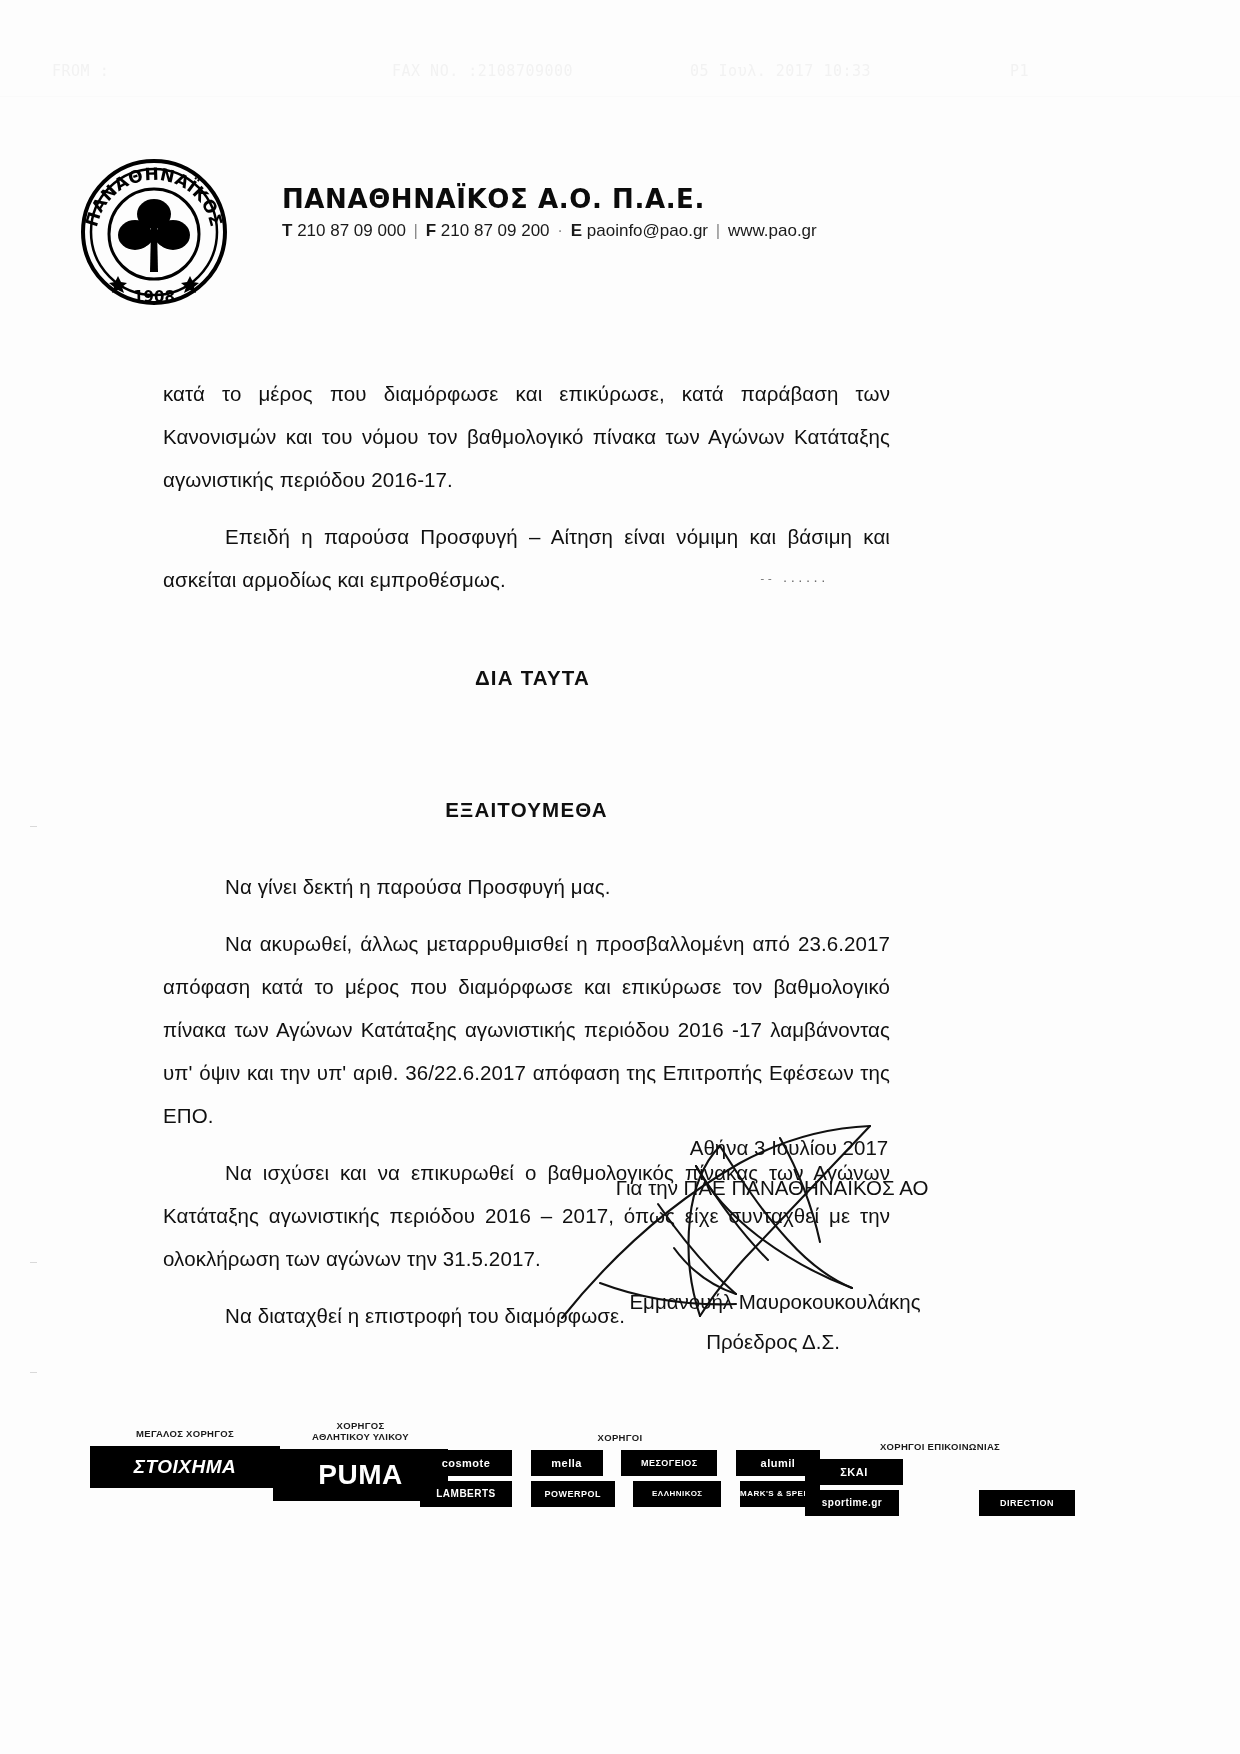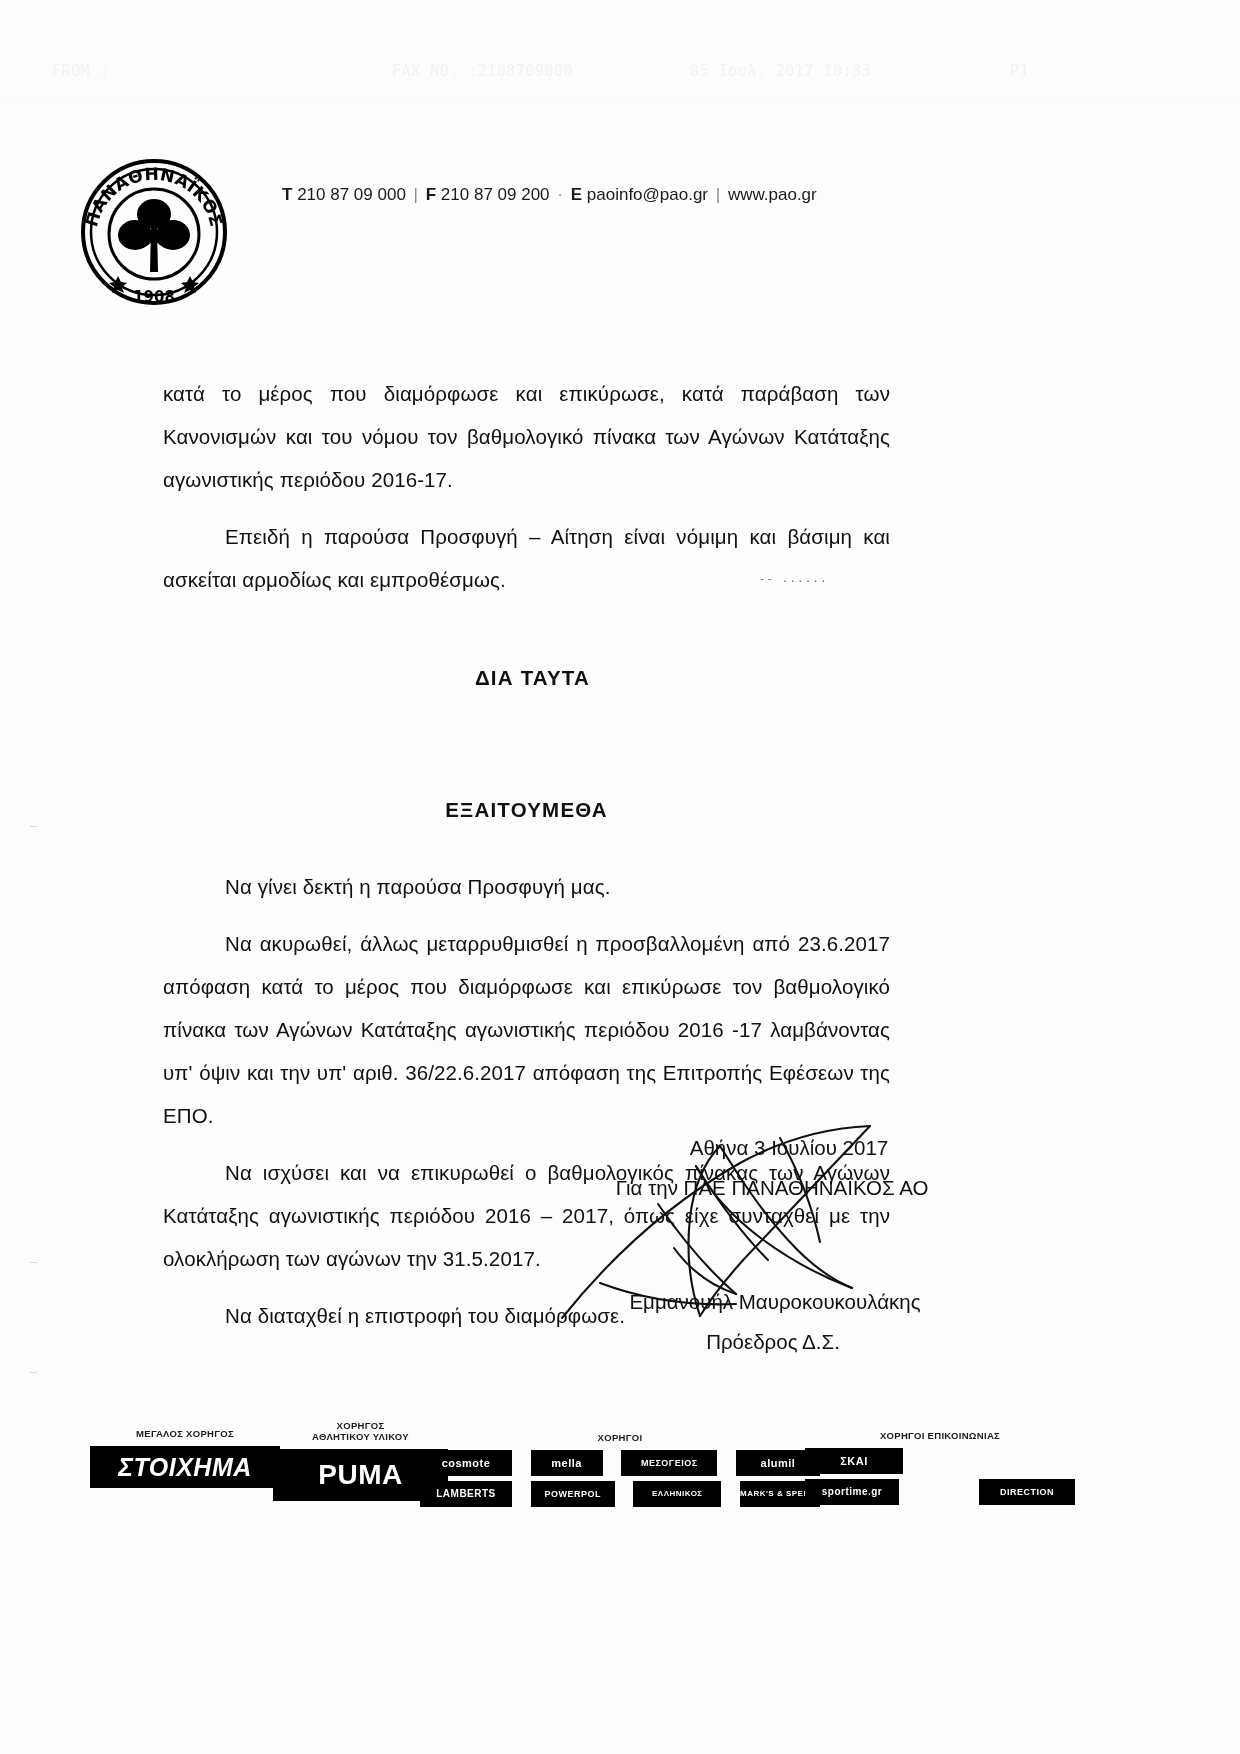--- a/index.html
+++ b/index.html
@@ -129,29 +129,29 @@
     font-weight:bold;
     font-family:"Liberation Sans",sans-serif;
     letter-spacing:.5px;
     text-align:center;
     overflow:hidden;
     white-space:nowrap;
   }
   .logo-row{display:flex;justify-content:space-between;margin-bottom:5px;}
 
   .g-stoixima{left:85px;top:8px;width:200px;}
-  .g-stoixima .logo-box{width:190px;height:42px;line-height:42px;font-size:25px;font-style:italic;}
+  .g-stoixima .logo-box{width:190px;height:42px;line-height:42px;font-size:19px;font-style:italic;}
 
   .g-puma{left:268px;top:0px;width:185px;}
   .g-puma .logo-box{width:175px;height:52px;line-height:52px;font-size:28px;}
 
   .g-main{left:420px;top:12px;width:400px;}
   .g-main .logo-box{height:26px;line-height:26px;font-size:11px;}
 
-  .g-social{left:805px;top:10px;width:270px;}
+  .g-social{left:805px;top:21px;width:270px;}
   .g-social .logo-box{height:26px;line-height:26px;font-size:11px;}
 
   .hdr-rule{
     position:absolute;left:0;top:96px;width:1240px;height:1px;
     background:#fafafa;
   }
   .edge-mark{
     position:absolute;width:7px;height:1px;background:#d9d9d9;
   }
 </style>
@@ -195,20 +195,21 @@
           <textPath href="#arcTop" startOffset="50%" text-anchor="middle">ΠΑΝΑΘΗΝΑΪΚΟΣ</textPath>
         </text>
 
         <polygon points="40,120 43,126 49,127 44,131 46,137 40,134 34,137 36,131 31,127 37,126" fill="#000"></polygon>
         <polygon points="112,120 115,126 121,127 116,131 118,137 112,134 106,137 108,131 103,127 109,126" fill="#000"></polygon>
         <text x="76" y="146" text-anchor="middle" font-family="DejaVu Sans, sans-serif" font-size="15" font-weight="bold" fill="#000">1908</text>
       </svg>
     </div>
 
     <div class="lh-text">
+      <p class="org-name">ΠΑΝΑΘΗΝΑΪΚΟΣ Α.Ο. Π.Α.Ε.</p>
       <div class="org-contact">
         <b>T</b>
         <span>210 87 09 000</span>
         <span class="sep">|</span>
         <b>F</b>
         <span>210 87 09 200</span>
         <span class="sep">·</span>
         <b>E</b>
         <span>paoinfo@pao.gr</span>
         <span class="sep">|</span>

